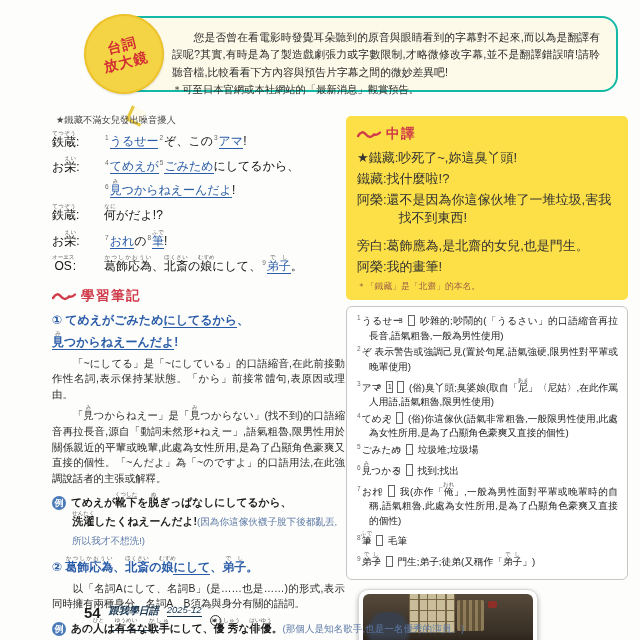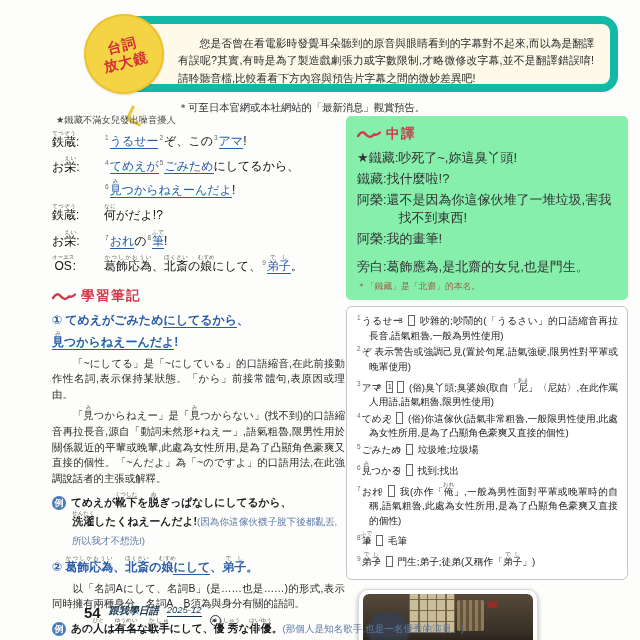--- a/index.html
+++ b/index.html
@@ -1,24 +1,24 @@
 <!DOCTYPE html>
 <html><head>
 <meta charset="utf-8">
 <style>
   html,body{margin:0;padding:0;background:#fff;}
   #page{position:relative;width:640px;height:640px;background:#fdfdfb;overflow:hidden;
         font-family:"Liberation Sans","DejaVu Sans",sans-serif;color:#222;}
 
   
   .bubble{position:absolute;left:112px;top:16px;width:506px;height:76px;box-sizing:border-box;
-          background:#fdfae9;border:8px solid #14b8a6;border-radius:16px;
+          background:#fdfae9;border:2px solid #14b8a6;border-radius:16px;
           padding:11px 16px 8px 58px;}
   .intro{margin:0;font-size:10.8px;line-height:1.62;text-align:justify;text-indent:2em;color:#2b2b2b;}
-  .intro-note{margin:14px 0 0;font-size:10.3px;color:#2b2b2b;}
+  .intro-note{margin:2px 0 0;font-size:10.3px;color:#2b2b2b;}
   .bubble-tail{position:absolute;left:128px;top:108px;width:13px;height:13px;background:#fdfae9;
           border-left:3px solid #e6c93e;border-bottom:3px solid #e6c93e;transform:rotate(25deg);}
   .badge{position:absolute;left:84px;top:14px;width:76px;height:76px;border-radius:50%;
          background:#f4d344;border:2px solid #eec32a;transform:rotate(-14deg);
          display:flex;align-items:center;justify-content:center;text-align:center;z-index:2;
          box-shadow:0 1px 2px rgba(0,0,0,.15);}
   .badge-text{color:#d22c35;font-weight:bold;font-size:14px;line-height:1.25;letter-spacing:1px;}
 
   
   sup.idx{font-size:6.5px;color:#6a6a6a;vertical-align:super;margin:0 1px;line-height:0;}
@@ -45,21 +45,21 @@
   .para{margin:2px 0;font-size:10.4px;line-height:1.5;text-align:justify;text-indent:2em;color:#2a2a2a;}
   .example{margin:5px 0 2px;padding-left:20px;text-indent:-20px;font-size:10.8px;font-weight:bold;
            color:#1c1c1c;line-height:1.75;}
   .exbadge{display:inline-block;width:14px;height:14px;line-height:14px;border-radius:50%;
            background:#4a79b8;color:#fff;font-size:9px;font-weight:bold;text-align:center;
            margin-right:5px;text-indent:0;}
   .ex2{width:548px;position:relative;z-index:3;}
 
   
   .col-right{position:absolute;left:346px;top:116px;width:282px;}
-  .tr-panel{background:#86efac;border-radius:5px;padding:9px 11px 7px;box-sizing:border-box;}
+  .tr-panel{background:#fde047;border-radius:5px;padding:9px 11px 7px;box-sizing:border-box;}
   .tr-line{font-size:13px;line-height:1.42;color:#333;margin-bottom:2.5px;
            padding-left:3.2em;text-indent:-3.2em;}
   .tr-gap{margin-top:9px;}
   .tr-foot{font-size:8.8px;color:#9c5f46;margin-top:5px;}
   .vocab{margin-top:6px;background:#fff;border:1.5px solid #c6c6c6;border-radius:6px;
          padding:7px 9px;box-sizing:border-box;}
   .v{font-size:9.7px;line-height:1.48;color:#222;text-align:justify;
      padding-left:13px;text-indent:-13px;margin-bottom:2.5px;}
 
   
@@ -170,22 +170,22 @@
       <div class="h-red">
         <svg class="wave" width="24" height="10" viewBox="0 0 24 10">
             <path d="M1 7 Q 5 0.5 9 5.5 T 17 5.5 Q 20 6.5 23 3.5" fill="none" stroke="#cf3b4a" stroke-width="2.4" stroke-linecap="round"></path>
           </svg>
         <span>中譯</span>
       </div>
       <div style="margin-top:6px;">
         <div class="tr-line">★鐵藏:吵死了~,妳這臭丫頭!</div>
         <div class="tr-line">鐵藏:找什麼啦!?</div>
         <div class="tr-line">阿榮:還不是因為你這傢伙堆了一堆垃圾,害我找不到東西!</div>
+        <div class="tr-line tr-gap">旁白:葛飾應為,是北齋的女兒,也是門生。</div>
         <div class="tr-line">阿榮:我的畫筆!</div>
-        <div class="tr-line tr-gap">旁白:葛飾應為,是北齋的女兒,也是門生。</div>
       </div>
       <div class="tr-foot">＊「鐵藏」是「北齋」的本名。</div>
     </div>
 
     <div class="vocab">
       <div class="v"><sup class="idx">1</sup><span>うるせー </span><span class="accent">3</span><span> 吵雜的;吵鬧的(「うるさい」的口語縮音再拉長音,語氣粗魯,一般為男性使用)</span></div>
       <div class="v"><sup class="idx">2</sup><span>ぞ  表示警告或強調己見(置於句尾,語氣強硬,限男性對平輩或晚輩使用)</span></div>
       <div class="v"><sup class="idx">3</sup><span>アマ </span><span class="accent">0</span><span class="accent">1</span><span> (俗)臭丫頭;臭婆娘(取自「</span><ruby><span>尼</span><rt>あま</rt></ruby><span>」〈尼姑〉,在此作罵人用語,語氣粗魯,限男性使用)</span></div>
       <div class="v"><sup class="idx">4</sup><span>てめえ </span><span class="accent">0</span><span> (俗)你這傢伙(語氣非常粗魯,一般限男性使用,此處為女性所用,是為了凸顯角色豪爽又直接的個性)</span></div>
       <div class="v"><sup class="idx">5</sup><span>ごみため </span><span class="accent">0</span><span> 垃圾堆;垃圾場</span></div>

